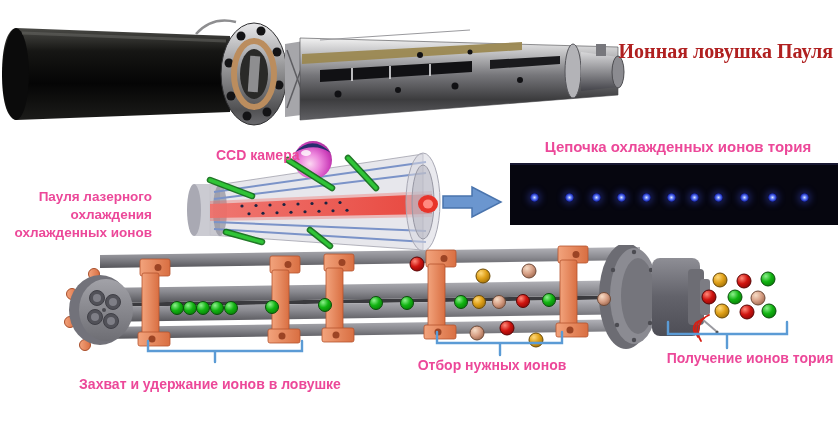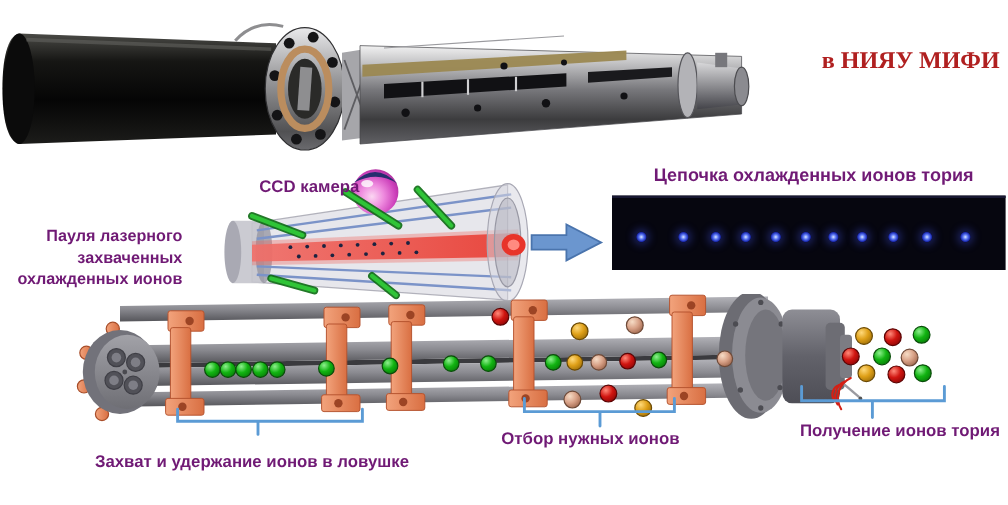--- a/index.html
+++ b/index.html
@@ -1,19 +1,19 @@
 <!DOCTYPE html>
 <html><head>
 <meta charset="utf-8">
 <style>
   html,body{margin:0;padding:0;background:#fff;}
   .stage{position:relative;width:840px;height:421px;background:#ffffff;overflow:hidden;
          font-family:"Liberation Sans",sans-serif;}
   .stage svg{position:absolute;display:block;}
-  .caption{position:absolute;color:#701a75;font-weight:bold;}
+  .caption{position:absolute;color:#ec4899;font-weight:bold;}
   .title{position:absolute;top:40px;right:7px;width:320px;text-align:right;
          font-family:"Liberation Serif",serif;font-weight:bold;font-size:20px;line-height:22px;}
   .cooling-caption{left:8px;top:188px;width:144px;text-align:right;font-size:13.5px;line-height:18px;}
   .ccd-label{left:216px;top:147px;font-size:14px;z-index:5;}
   .chain-caption{left:513px;top:138px;width:330px;text-align:center;font-size:15px;}
   .chain-image{position:absolute;left:510px;top:163px;width:328px;height:62px;
                background:#06060f;border-top:2px solid #181832;box-sizing:border-box;z-index:2;}
   .ion-dot{position:absolute;top:28px;width:9px;height:9px;border-radius:50%;
            background:radial-gradient(circle at 50% 50%,#dce6ff 0%,#5f7cf5 30%,#1f2fb8 58%,rgba(8,10,45,0) 78%);
            box-shadow:0 0 7px 2px rgba(70,90,255,0.38);}
@@ -95,26 +95,26 @@
       <circle cx="420" cy="55" r="3" fill="#111114"></circle>
         <circle cx="470" cy="52" r="2.5" fill="#111114"></circle>
       <ellipse cx="573" cy="71" rx="8" ry="27" fill="#b3b3b7" stroke="#55555a"></ellipse>
       <polygon points="581,52 618,57 618,87 581,91" fill="url(#gT2)"></polygon>
       <rect x="596" y="44" width="10" height="12" fill="#77777c"></rect>
       <ellipse cx="618" cy="72" rx="6" ry="16" fill="#8b8b90" stroke="#4c4c50"></ellipse>
     </g>
   </svg>
 
   <div class="title" style="color: rgb(176, 32, 32);">
-    <div>в НИЯУ МИФИ</div>
+    <div>Ионная ловушка Пауля</div>
   </div>
 
   <div class="caption cooling-caption">
     <div>Пауля лазерного</div>
-    <div>захваченных</div>
+    <div>охлаждения</div>
     <div>охлажденных ионов</div>
   </div>
 
   <svg style="left:180px;top:138px" width="270" height="125" viewBox="0 0 270 125">
     <defs>
       <linearGradient id="gBeam" x1="0" y1="0" x2="1" y2="0">
         <stop offset="0" stop-color="#f0706a"></stop>
           <stop offset="1" stop-color="#e83a30"></stop>
       </linearGradient>
       <radialGradient id="gSphere" cx="0.42" cy="0.6" r="0.75">

